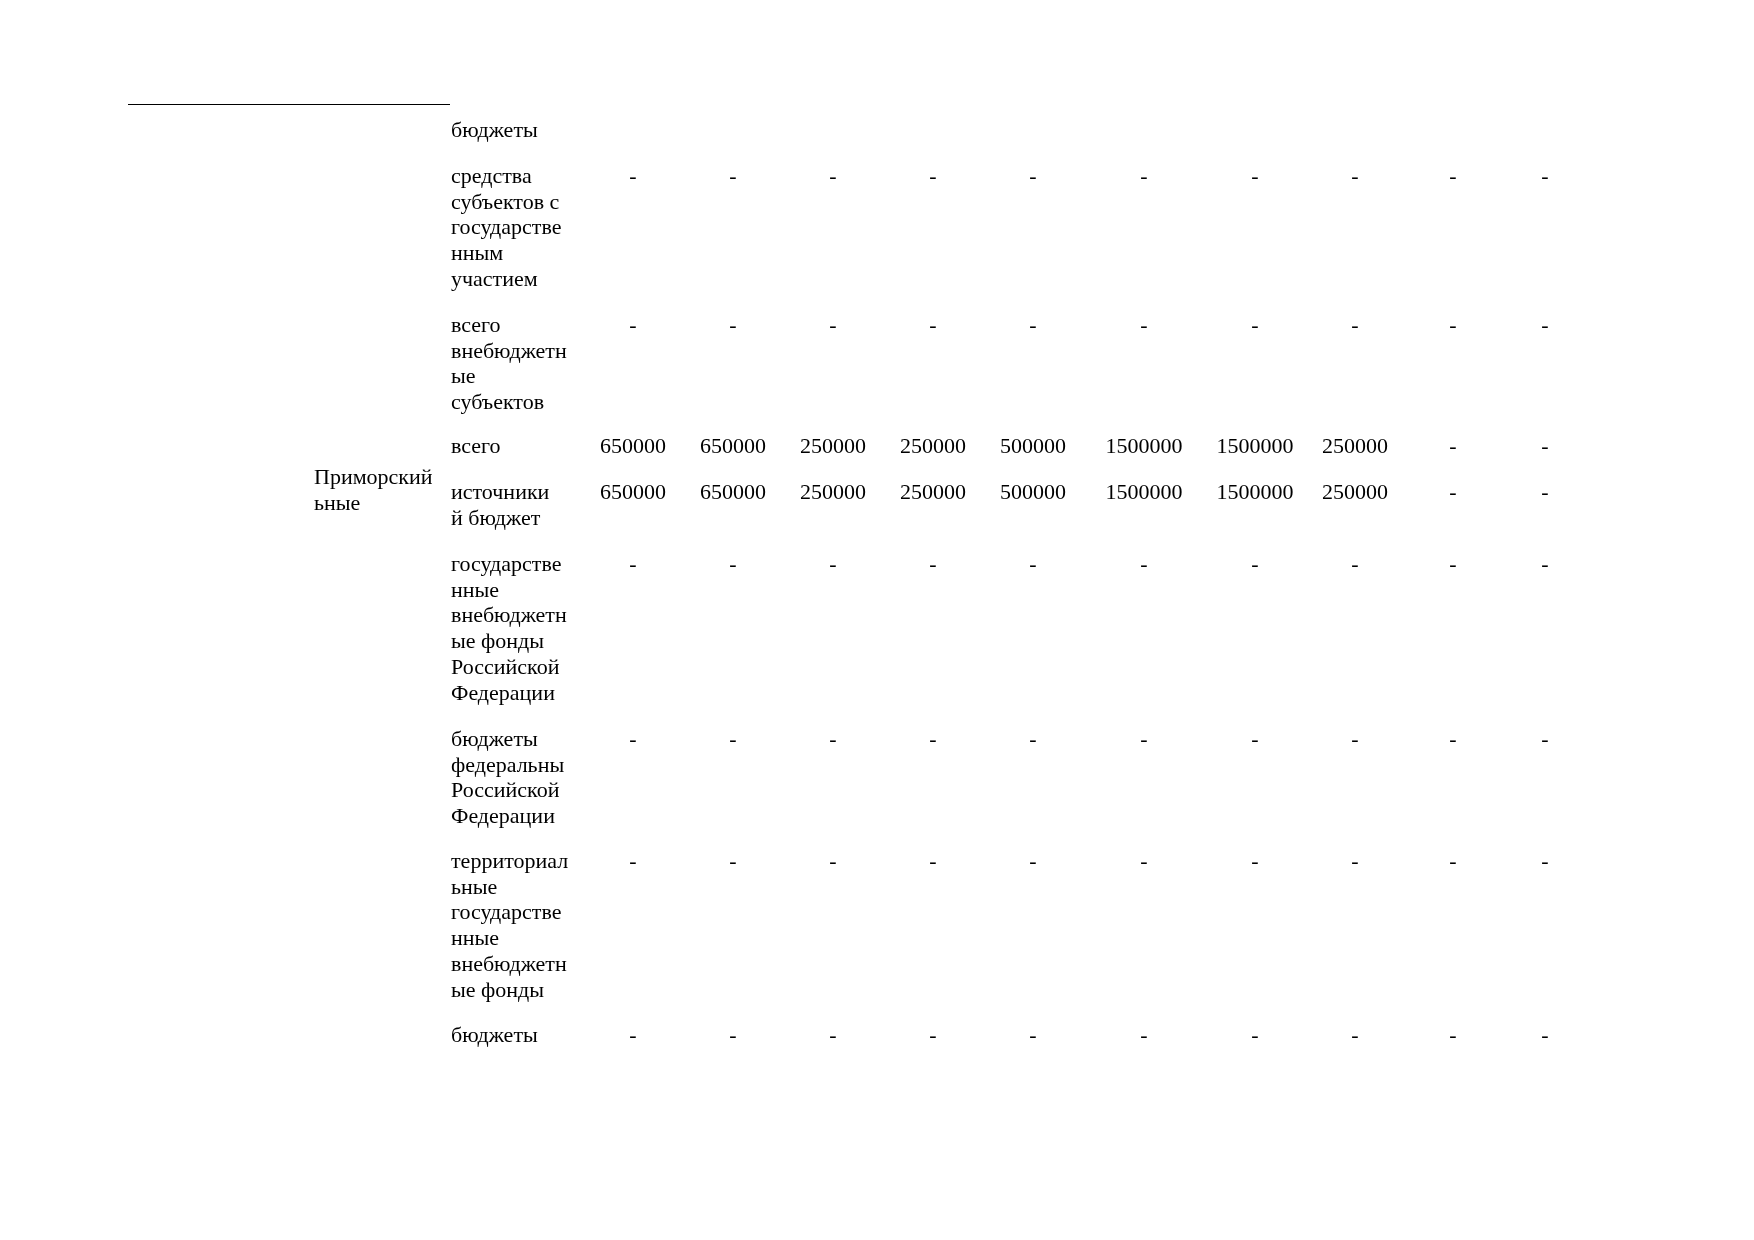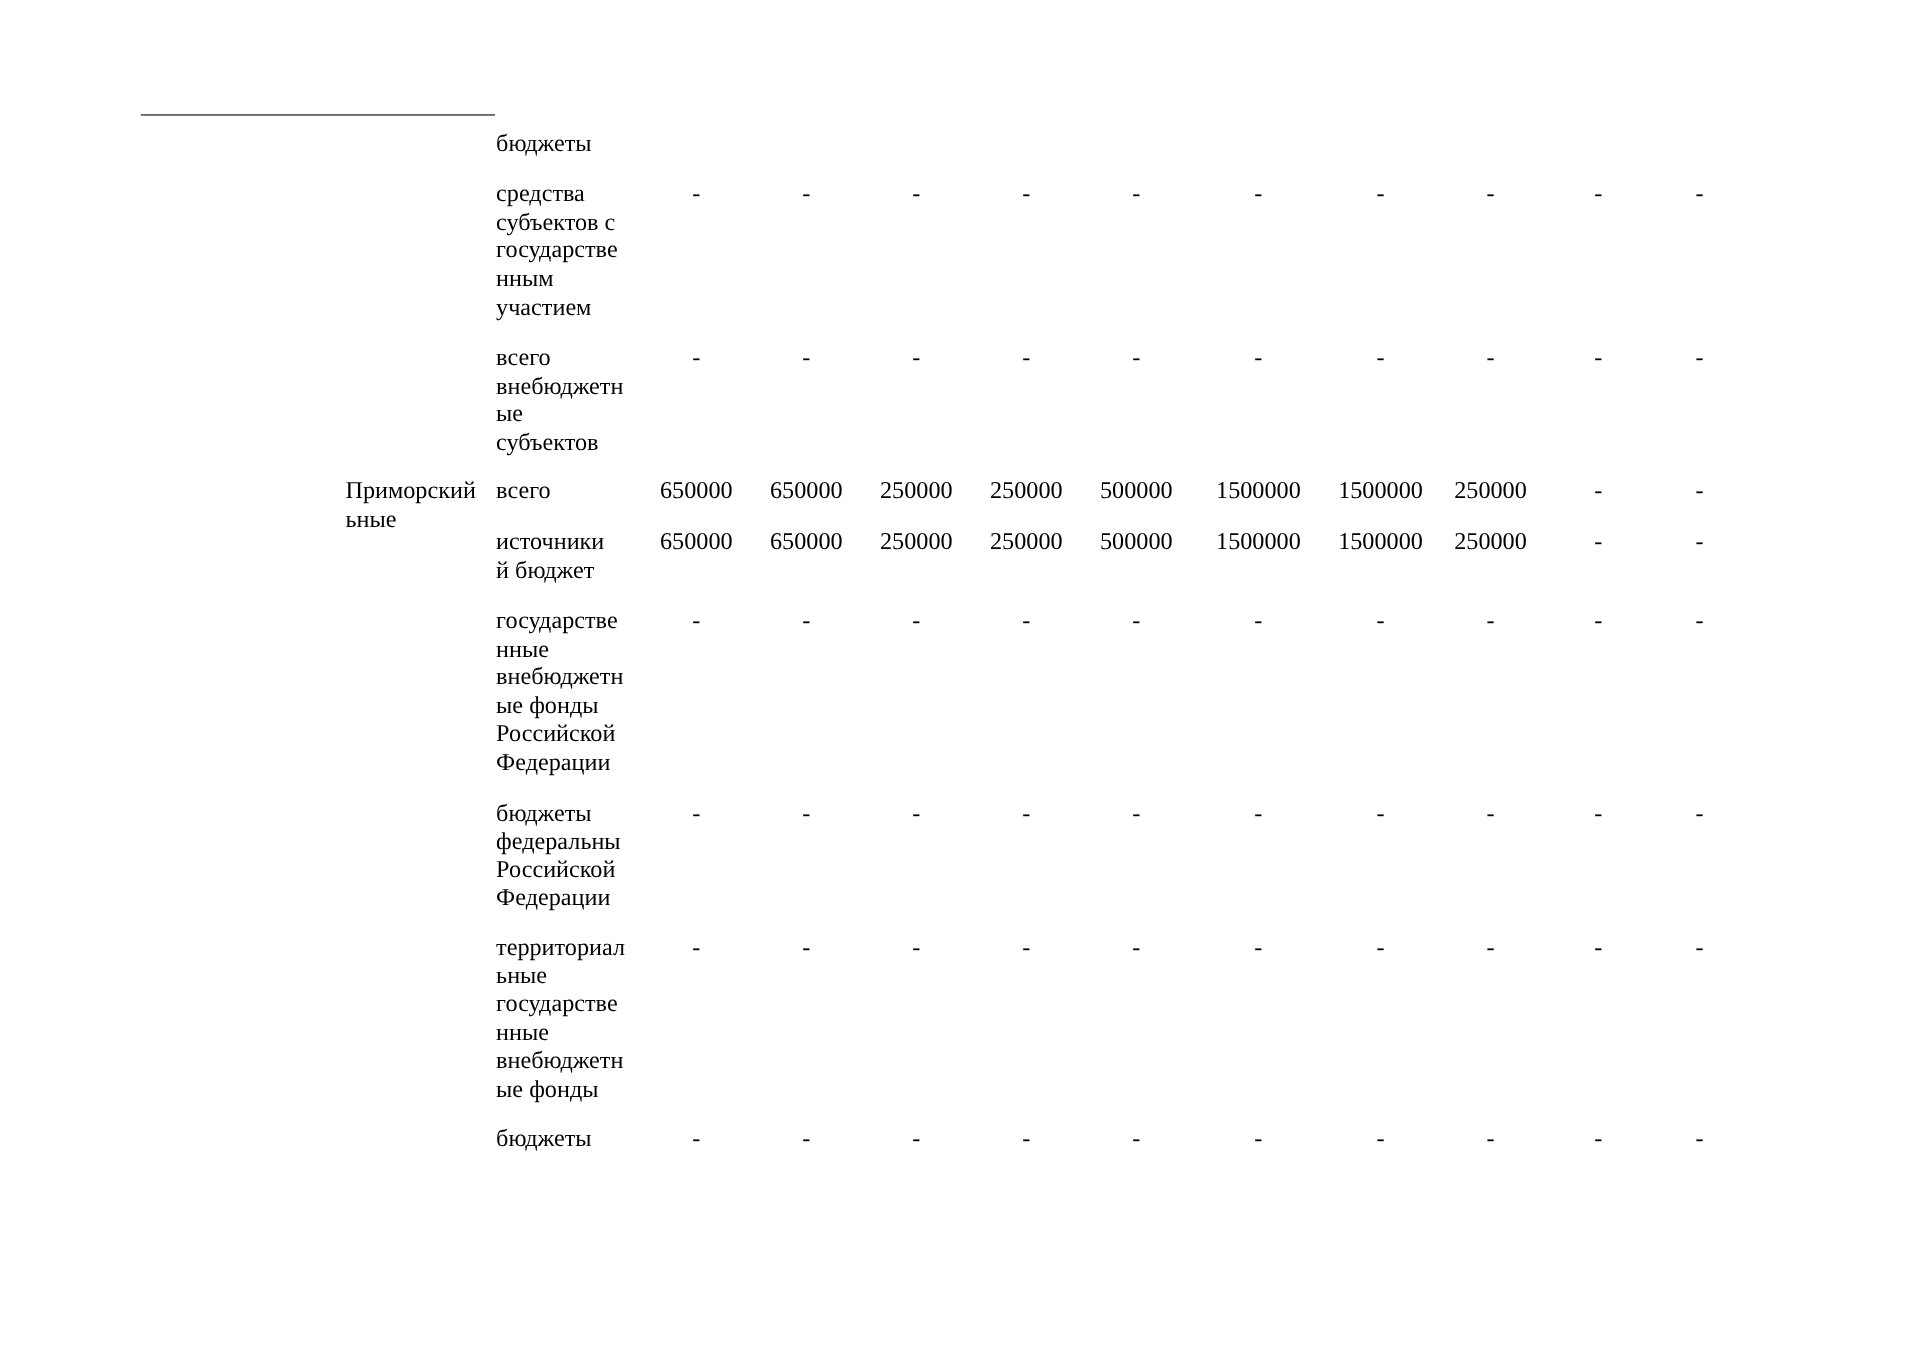--- a/index.html
+++ b/index.html
@@ -2,21 +2,21 @@
 <html><head>
 <meta charset="utf-8">
 <style>
   html, body { margin: 0; padding: 0; background: #ffffff; }
   body {
     width: 1754px; height: 1240px; position: relative; overflow: hidden;
     font-family: "Liberation Serif", "DejaVu Serif", serif;
     color: #000; font-size: 22px; line-height: 25.7px;
   }
   .rule { position: absolute; left: 128px; top: 104px; width: 322px; height: 0; border-top: 1.5px solid #000; }
-  .region { position: absolute; left: 314px; width: 140px; }
+  .region { position: absolute; left: 314px; width: 140px; margin-top: 31px; }
   .label { position: absolute; left: 451px; width: 135px; }
   .cell { position: absolute; width: 110px; text-align: center; }
 </style>
 </head>
 <body>
 
 <div class="rule"></div>
 <div id="table">
     <div class="label" style="top: 117px;">
       <div>бюджеты</div>

